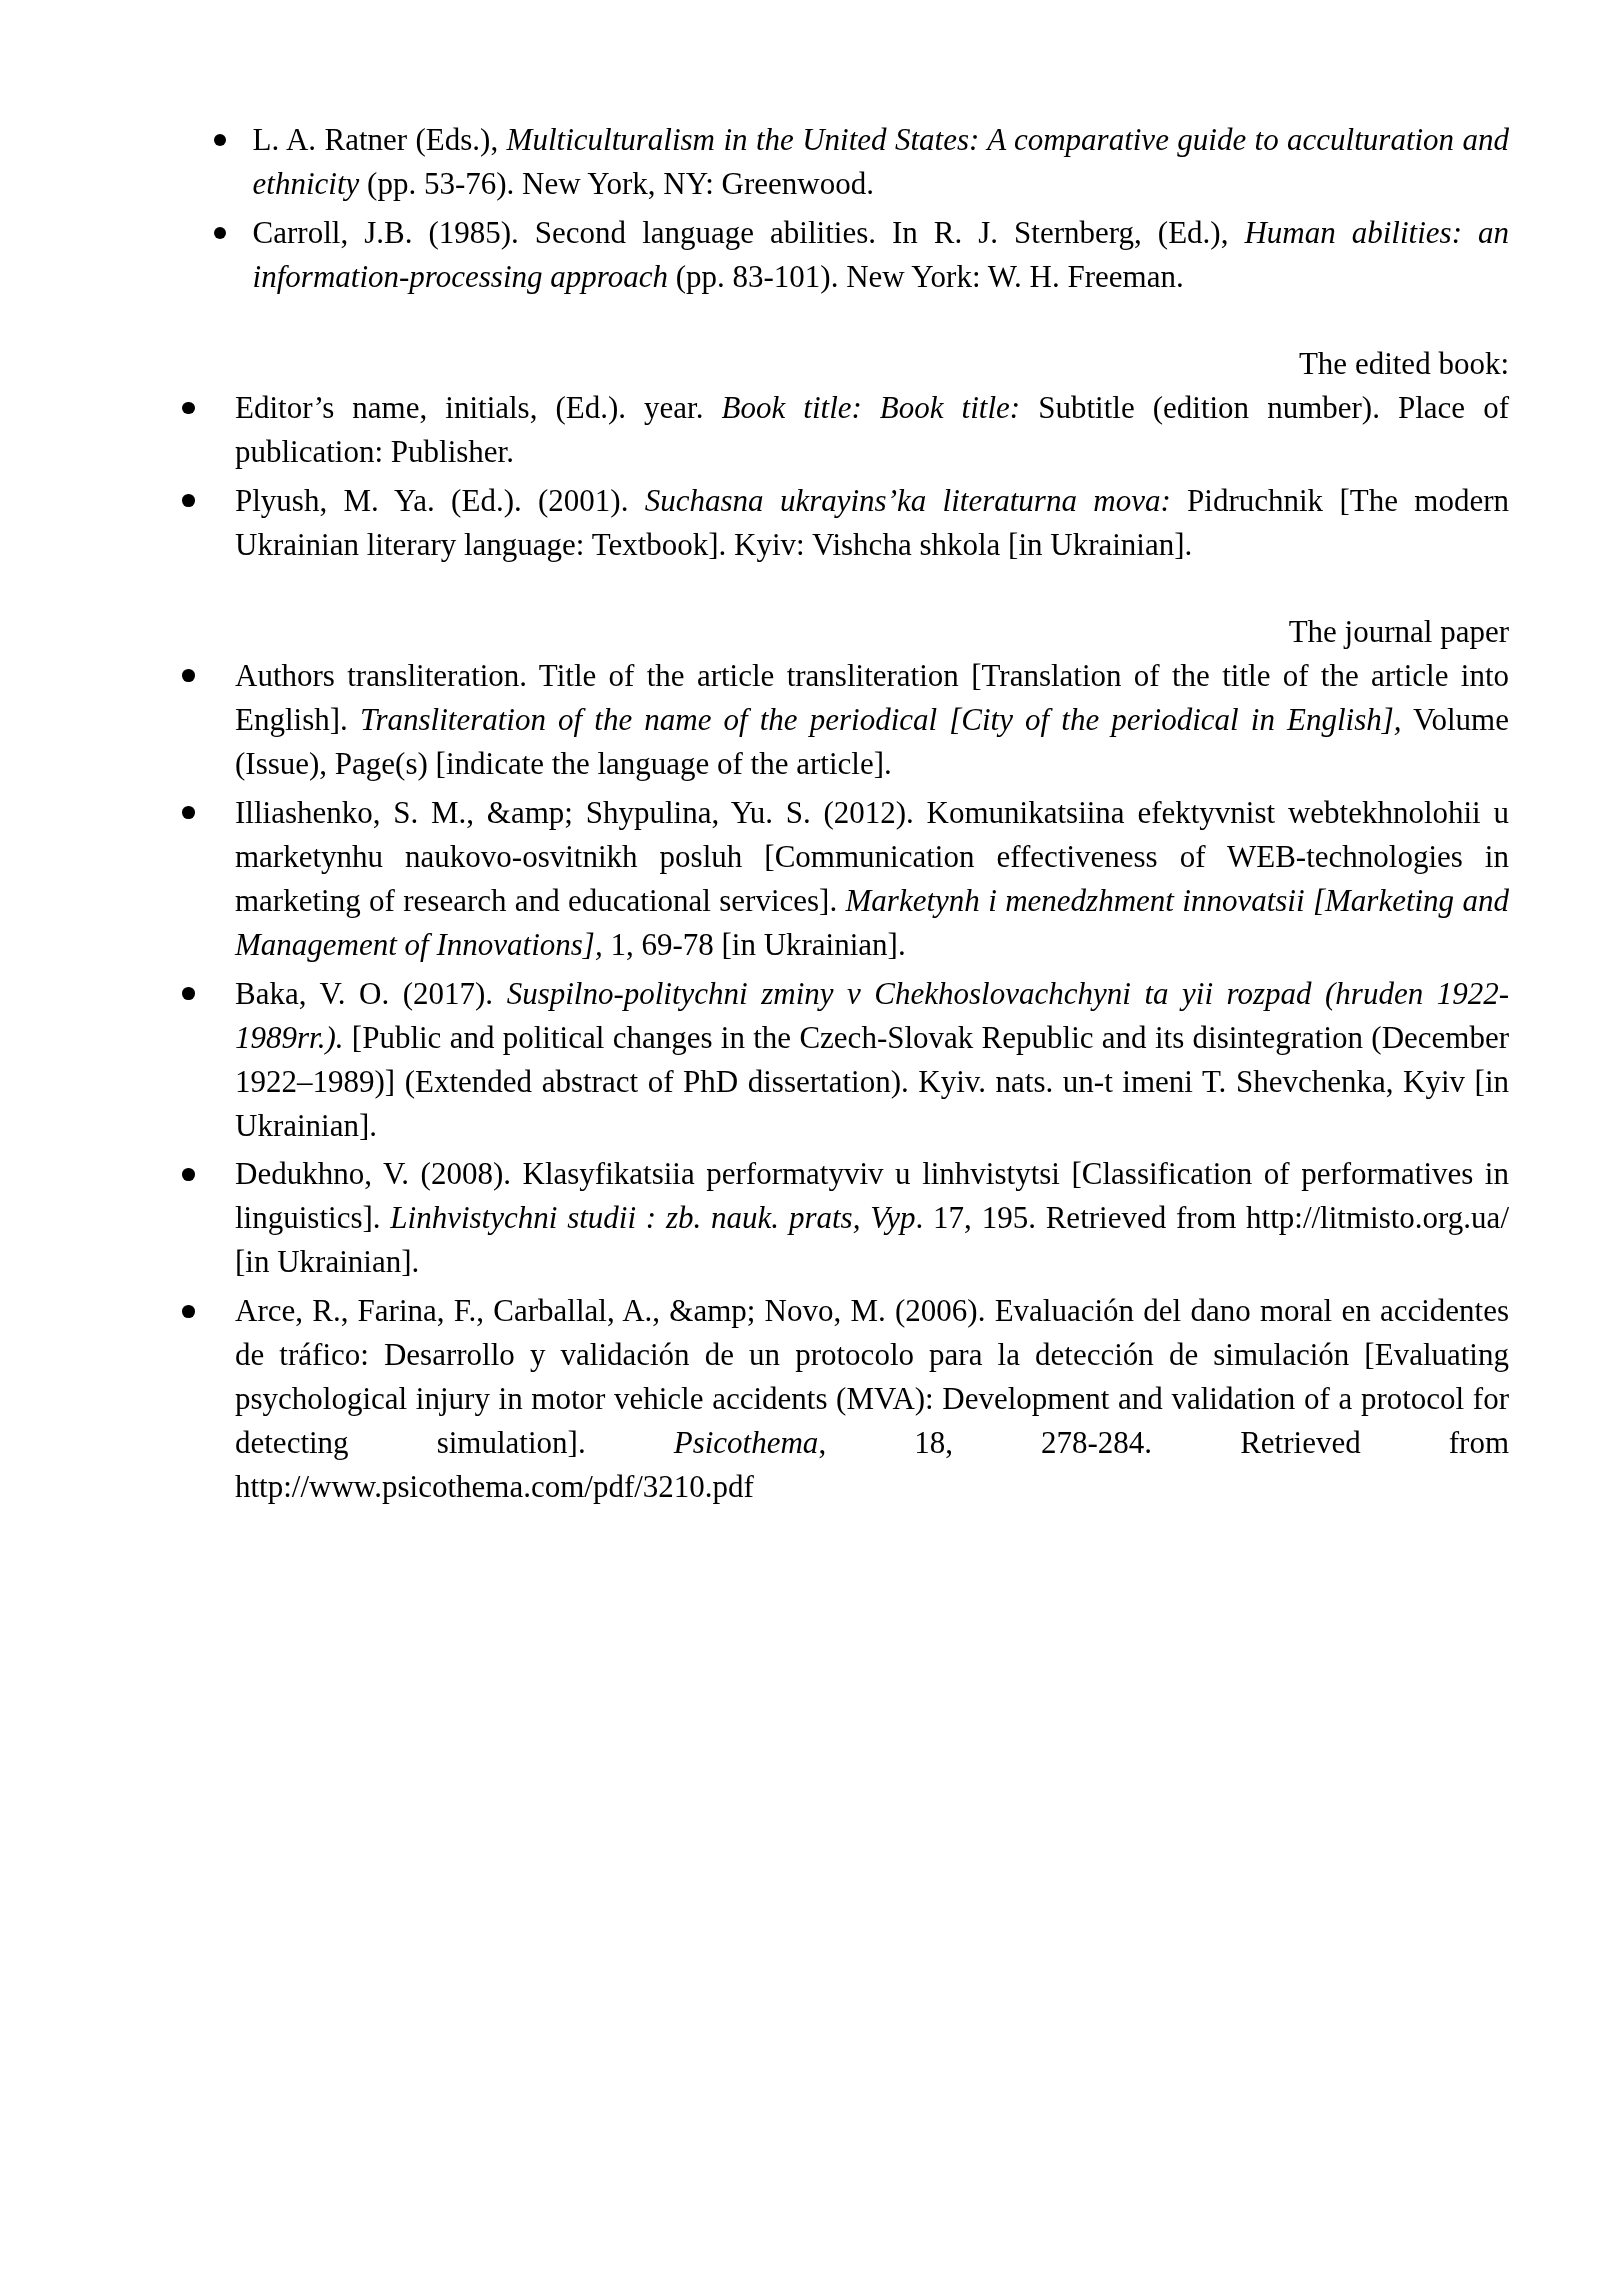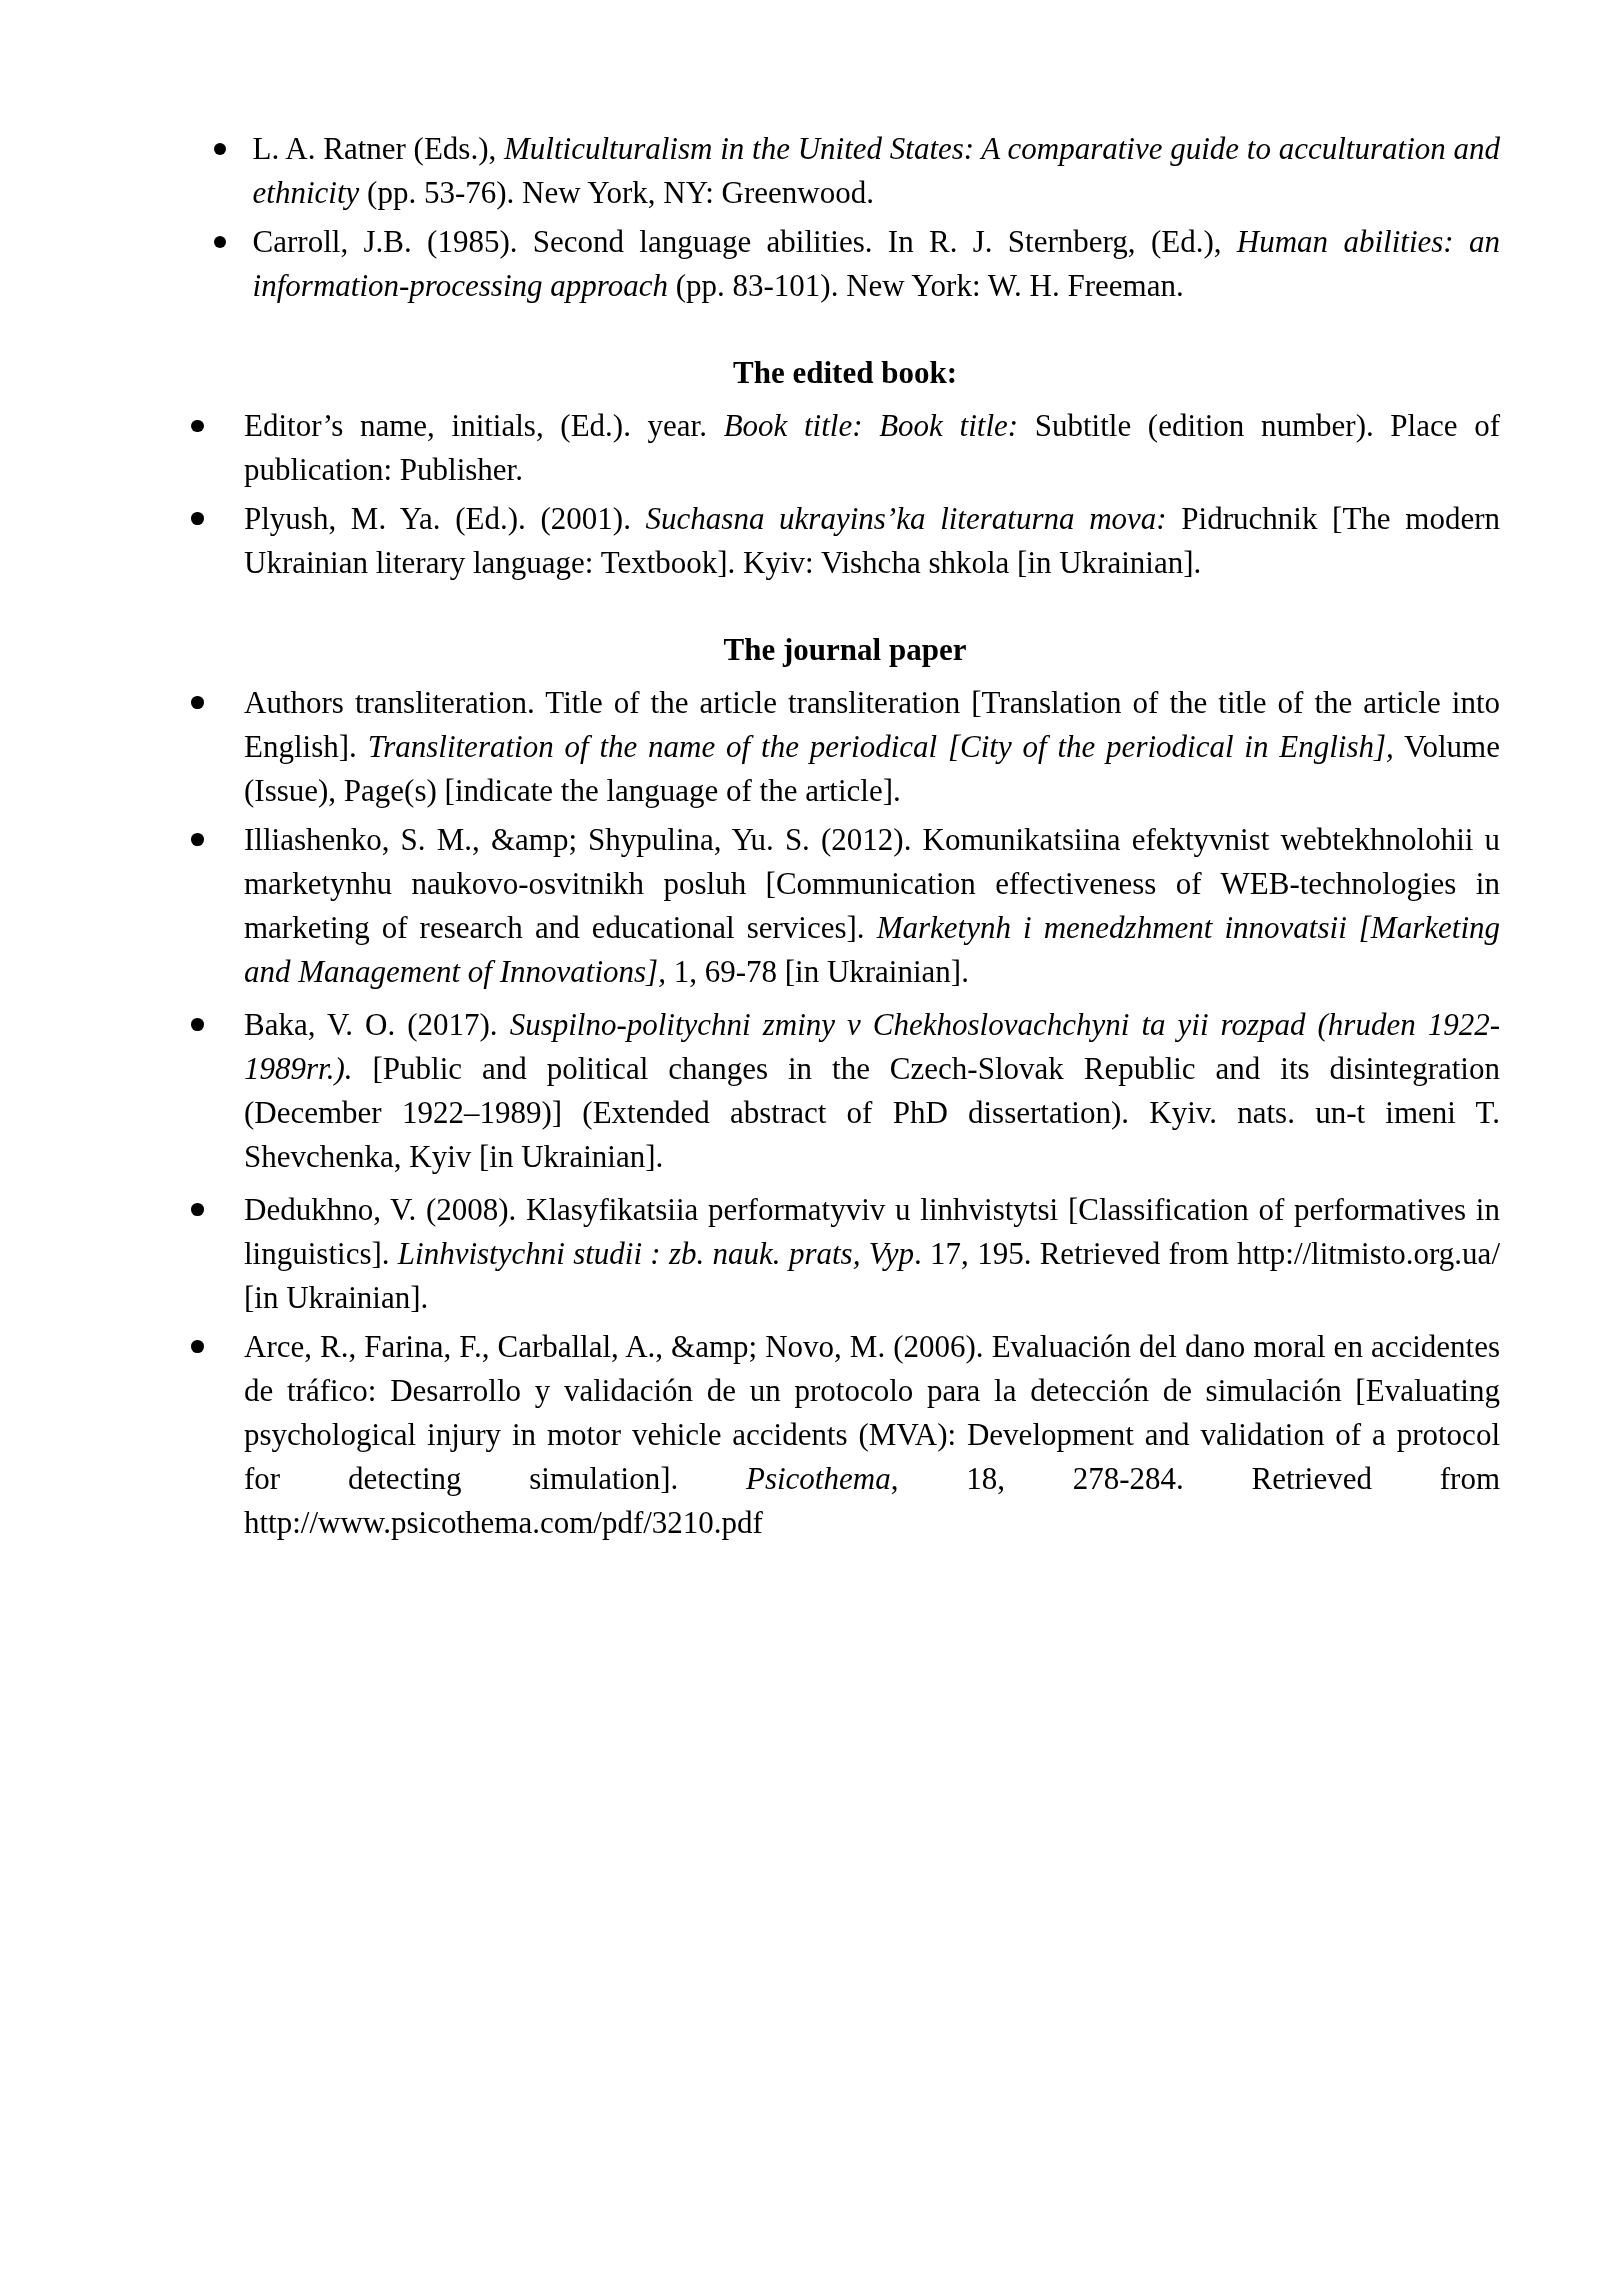--- a/index.html
+++ b/index.html
@@ -17,30 +17,30 @@
     position: relative;
   }
   .doc {
     position: absolute;
     top: 118px;
     left: 235px;
     width: 1274px;
   }
   h2.section-heading {
     font-size: 31px;
-    font-weight: bold;
-    text-align: center;
+    font-weight: normal;
+    text-align: right;
     line-height: 44px;
     margin: 43px 0 0 -54px; 
     padding: 0;
   }
   section:first-child h2.section-heading { margin-top: 0; }
   ul.refs {
     list-style: none;
-    margin: 9px;
+    margin: 0;
     padding: 0;
   }
   ul.refs.deep { margin-left: 17.6px; }
   ul.refs li {
     position: relative;
     text-align: justify;
     text-align-last: left;
     line-height: 44px;
     margin: 0 0 4.9px 0;
     hyphens: none;

